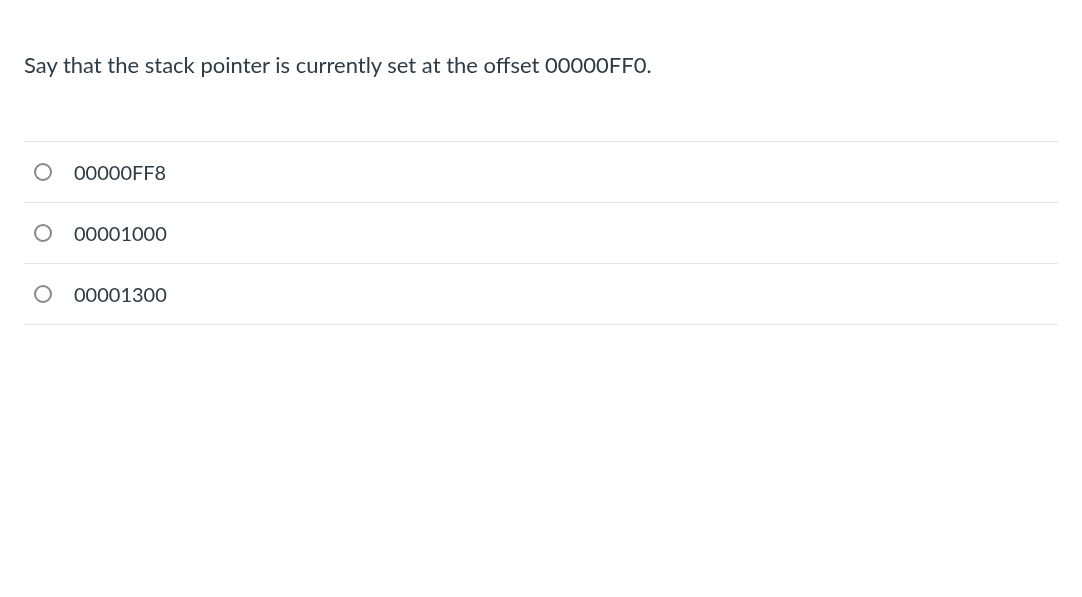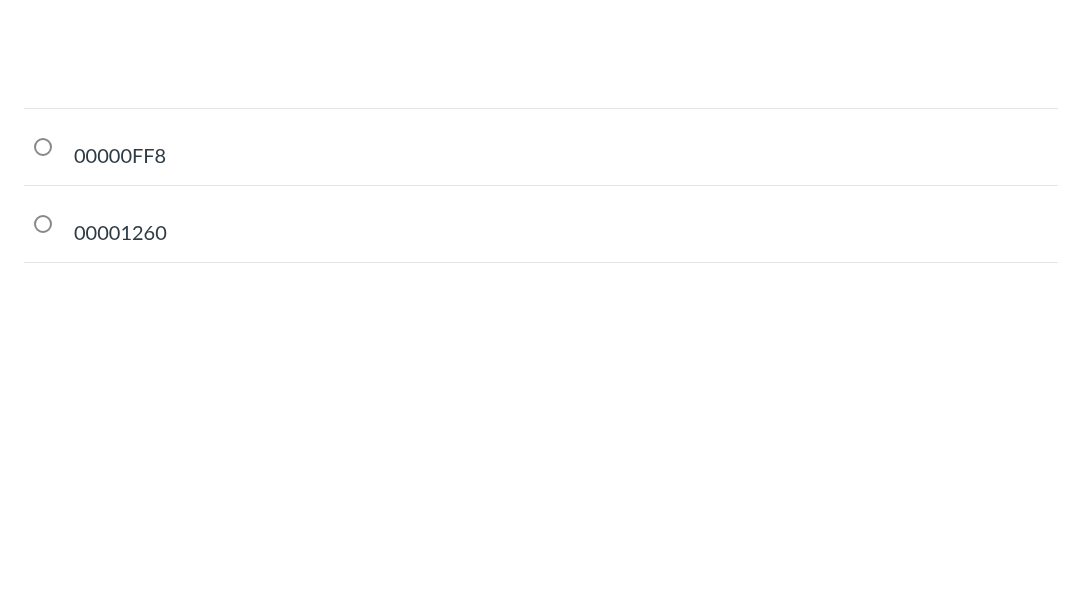--- a/index.html
+++ b/index.html
@@ -39,31 +39,35 @@
       height: 18px;
       border: 2px solid #888;
       border-radius: 50%;
       margin-right: 22px;
       flex-shrink: 0;
       background: #fff;
     }
     .option-label {
       font-size: 20px;
       color: #2d3b45;
-      margin-top: 16px;
     }
   </style>
 </head>
 <body>
 
 <div class="question-text">
+  <p>Say that the stack pointer is currently set at the offset 00000FF0.</p>
 </div>
 
 <div class="options">
   <div class="option-row">
     <span class="radio"></span>
     <span class="option-label">00000FF8</span>
   </div>
   <div class="option-row">
     <span class="radio"></span>
-    <span class="option-label">00001260</span>
+    <span class="option-label">00001000</span>
+  </div>
+  <div class="option-row">
+    <span class="radio"></span>
+    <span class="option-label">00001300</span>
   </div>
 </div>
 
 </body></html>

